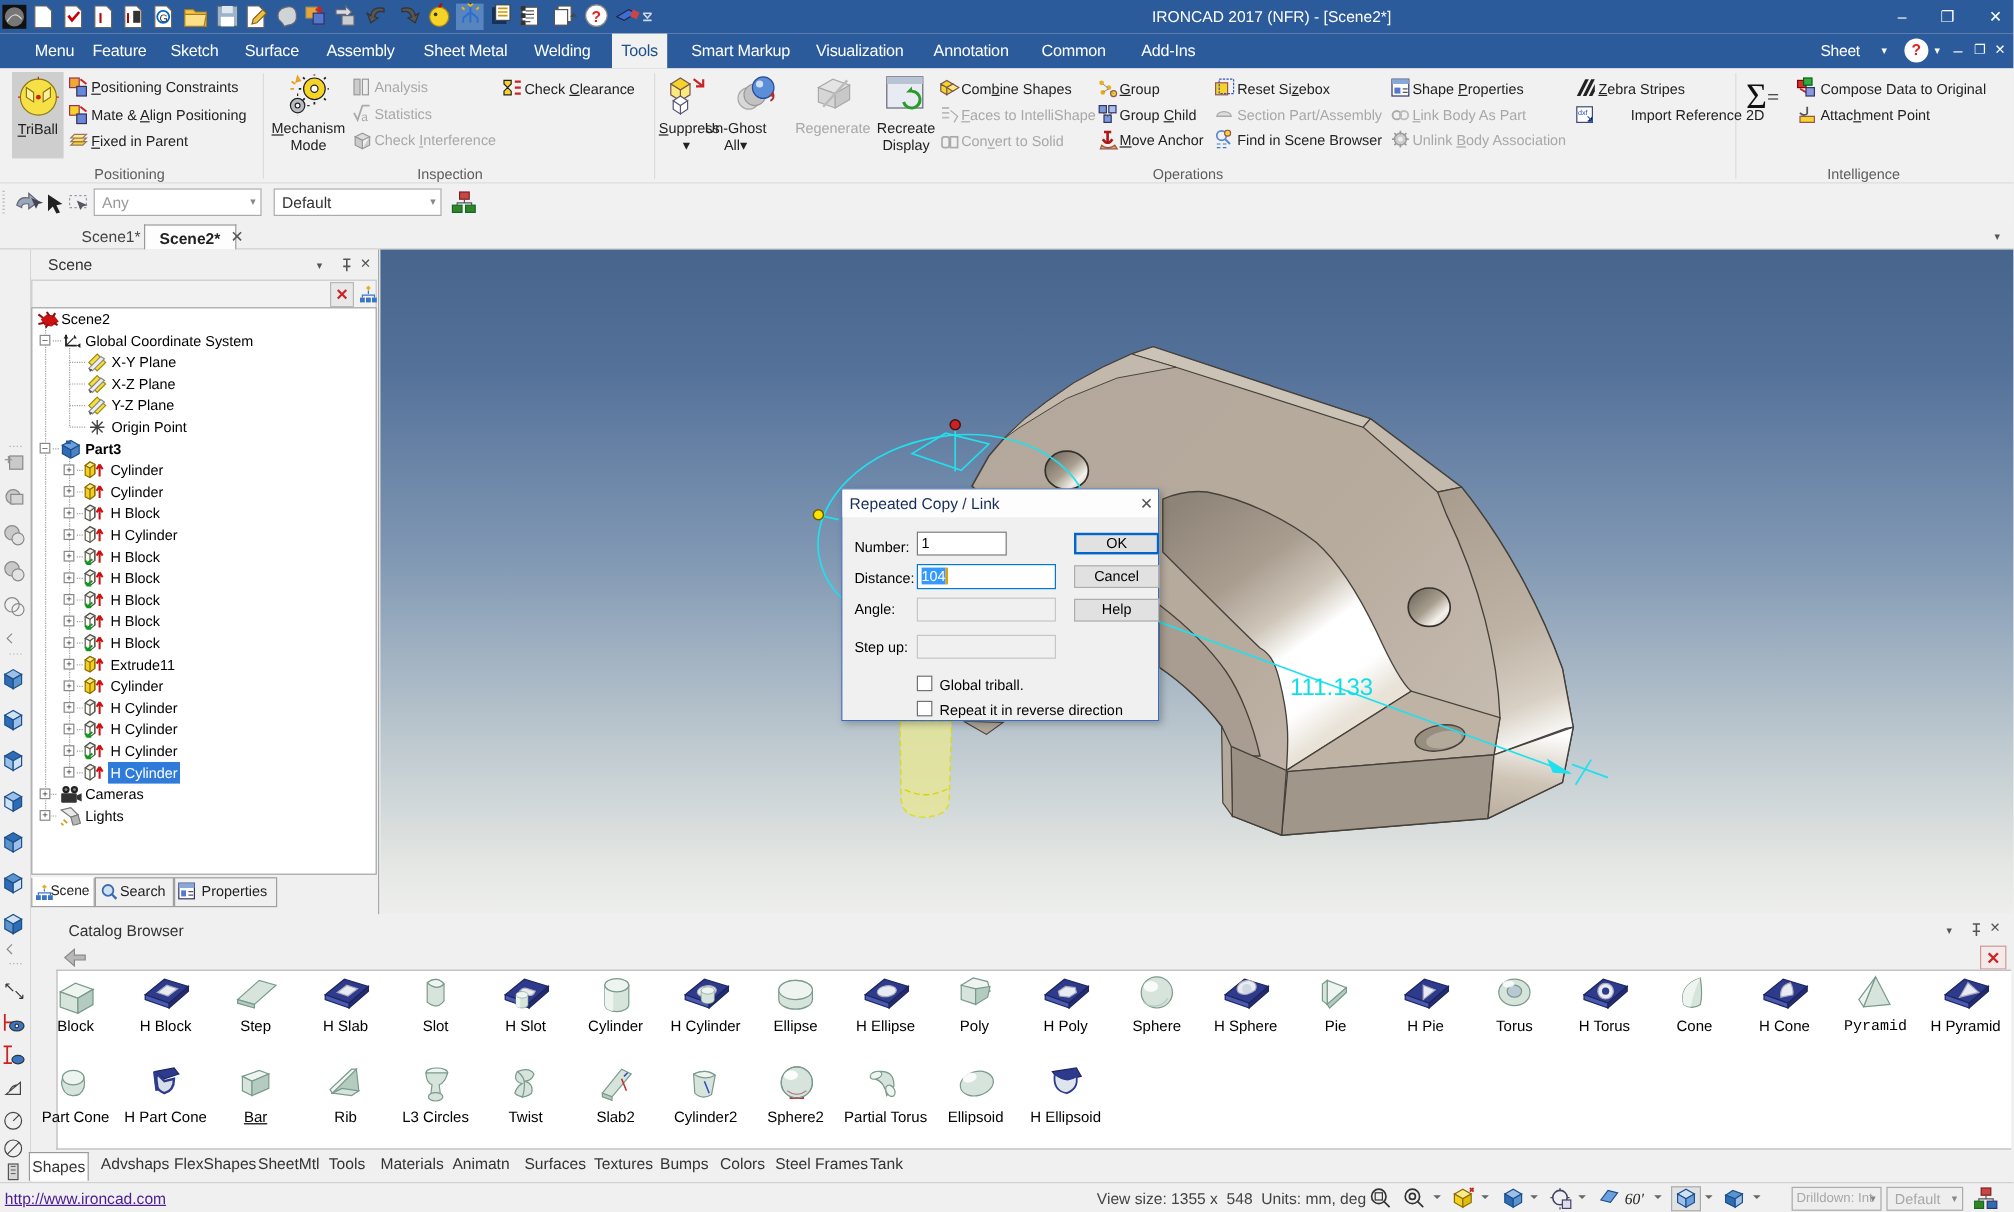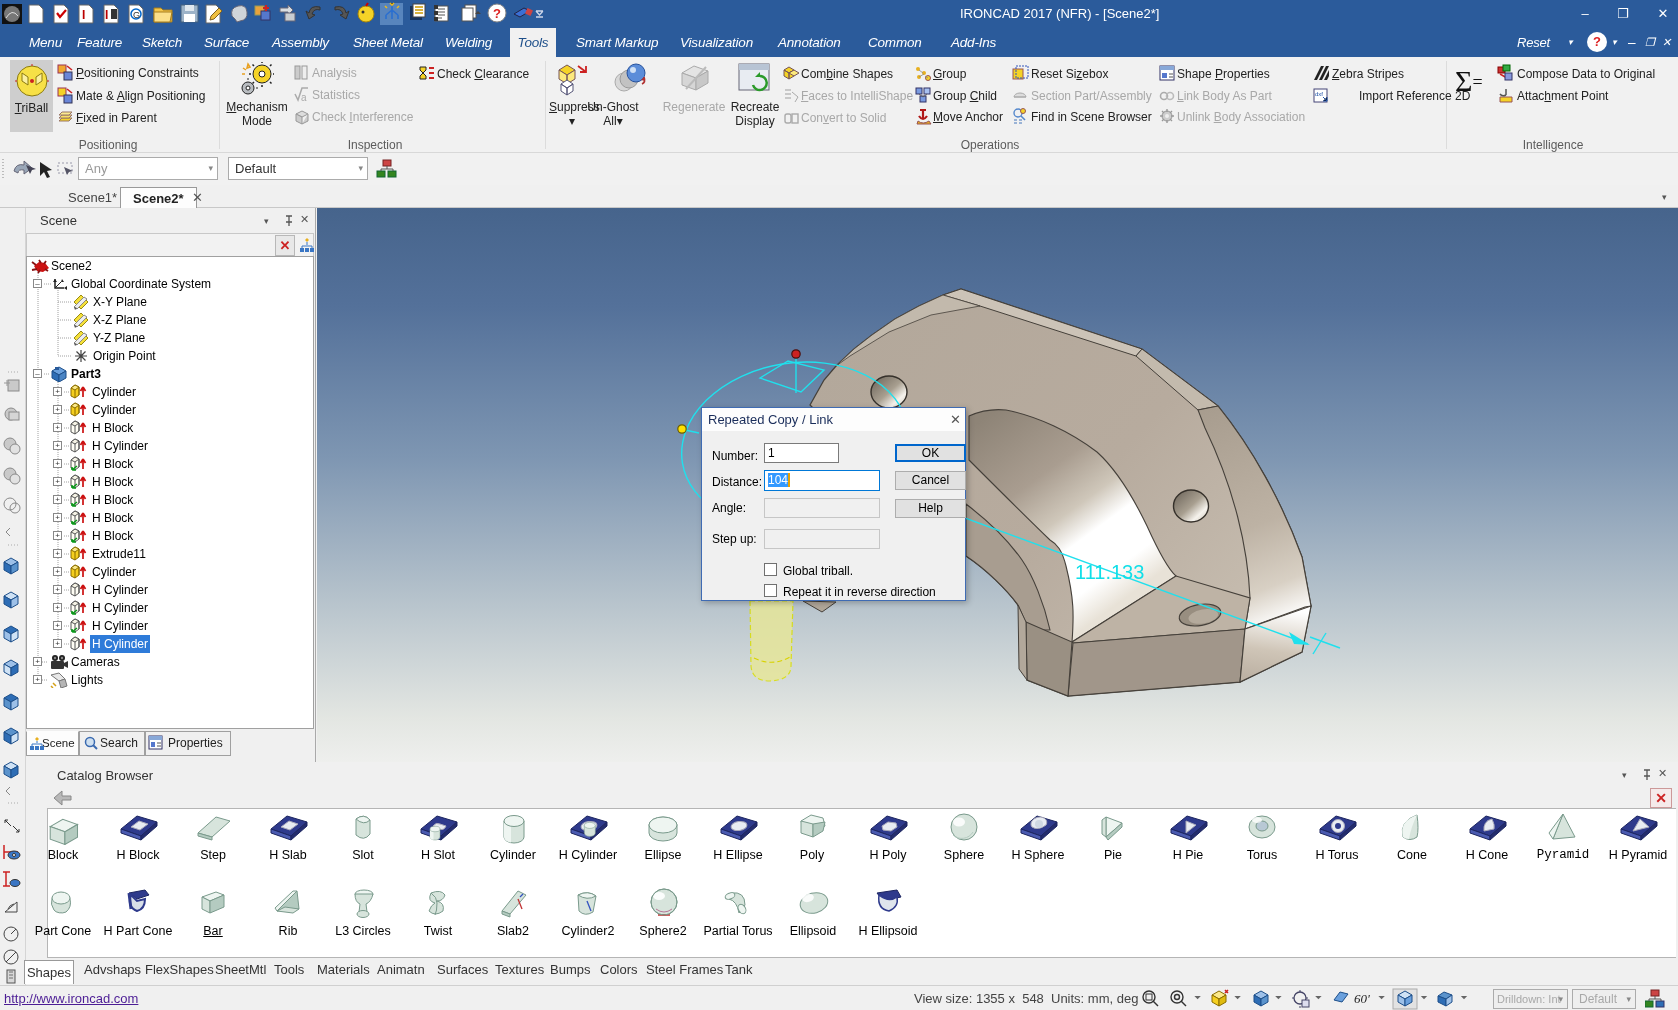--- a/index.html
+++ b/index.html
@@ -2,21 +2,21 @@
 <html><head><meta charset="utf-8">
 <style>
 *{margin:0;padding:0;box-sizing:border-box;}
 html,body{width:1678px;height:1010px;overflow:hidden;}
 body{font-family:"Liberation Sans",sans-serif;font-size:12px;background:#f0f0f0;position:relative;}
 .abs{position:absolute;}
 u{text-decoration:underline;}
 
 #titlebar{left:0;top:0;width:1678px;height:28px;background:#2b5b9b;}
 #menurow{left:0;top:28px;width:1678px;height:29px;background:#2b5b9b;}
-.mitem{position:absolute;top:0;height:29px;line-height:29px;color:#fff;font-size:13.5px;letter-spacing:-0.2px;font-style:italic;}
+.mitem{position:absolute;top:0;height:29px;line-height:29px;color:#fff;font-size:13.5px;letter-spacing:-0.2px;}
 .mactive{background:#f1f1f1;color:#1e4f8a;text-align:center;}
 #wtitle{position:absolute;left:960px;top:6px;color:#fff;font-size:13px;}
 .winbtn{position:absolute;color:#fff;font-size:13px;top:6px;width:30px;text-align:center;}
 
 #ribbon{left:0;top:57px;width:1678px;height:96px;background:#f1f1f1;border-bottom:1px solid #d8d8d8;}
 .rsep{position:absolute;top:4px;width:1px;height:88px;background:#dcdcdc;}
 .rlabel{position:absolute;top:81px;font-size:12px;color:#5c5c5c;text-align:center;}
 .rtxt{position:absolute;font-size:12px;color:#222;height:16px;line-height:16px;white-space:nowrap;}
 .rdis{color:#a8a8a8 !important;}
 .ricon{position:absolute;width:17px;height:17px;}
@@ -164,21 +164,21 @@
 <div class="mitem" style="left:204px;">Surface</div>
 <div class="mitem" style="left:272px;">Assembly</div>
 <div class="mitem" style="left:353px;">Sheet Metal</div>
 <div class="mitem" style="left:445px;">Welding</div>
 <div class="mitem mactive" style="left:510px;width:46px;">Tools</div>
 <div class="mitem" style="left:576px;">Smart Markup</div>
 <div class="mitem" style="left:680px;">Visualization</div>
 <div class="mitem" style="left:778px;">Annotation</div>
 <div class="mitem" style="left:868px;">Common</div>
 <div class="mitem" style="left:951px;">Add-Ins</div>
-<div class="mitem" style="left:1517px;font-size:13px;">Reset</div>
+<div class="mitem" style="left:1517px;font-size:13px;">Sheet</div>
 <div class="mitem" style="left:1568px;font-size:9px;">▾</div>
 <div style="position:absolute;left:1587px;top:4px;width:20px;height:20px;background:#fff;border-radius:50%;color:#d22;font-weight:bold;text-align:center;line-height:20px;font-size:13px;">?</div>
 <div class="mitem" style="left:1612px;font-size:9px;">▾</div>
 <div class="mitem" style="left:1628px;">–</div>
 <div class="mitem" style="left:1645px;font-size:11px;">❐</div>
 <div class="mitem" style="left:1662px;font-size:11px;">✕</div>
 </div>
 <div class="abs" id="ribbon">
 
 <div class="rsep" style="left:219px;"></div>

